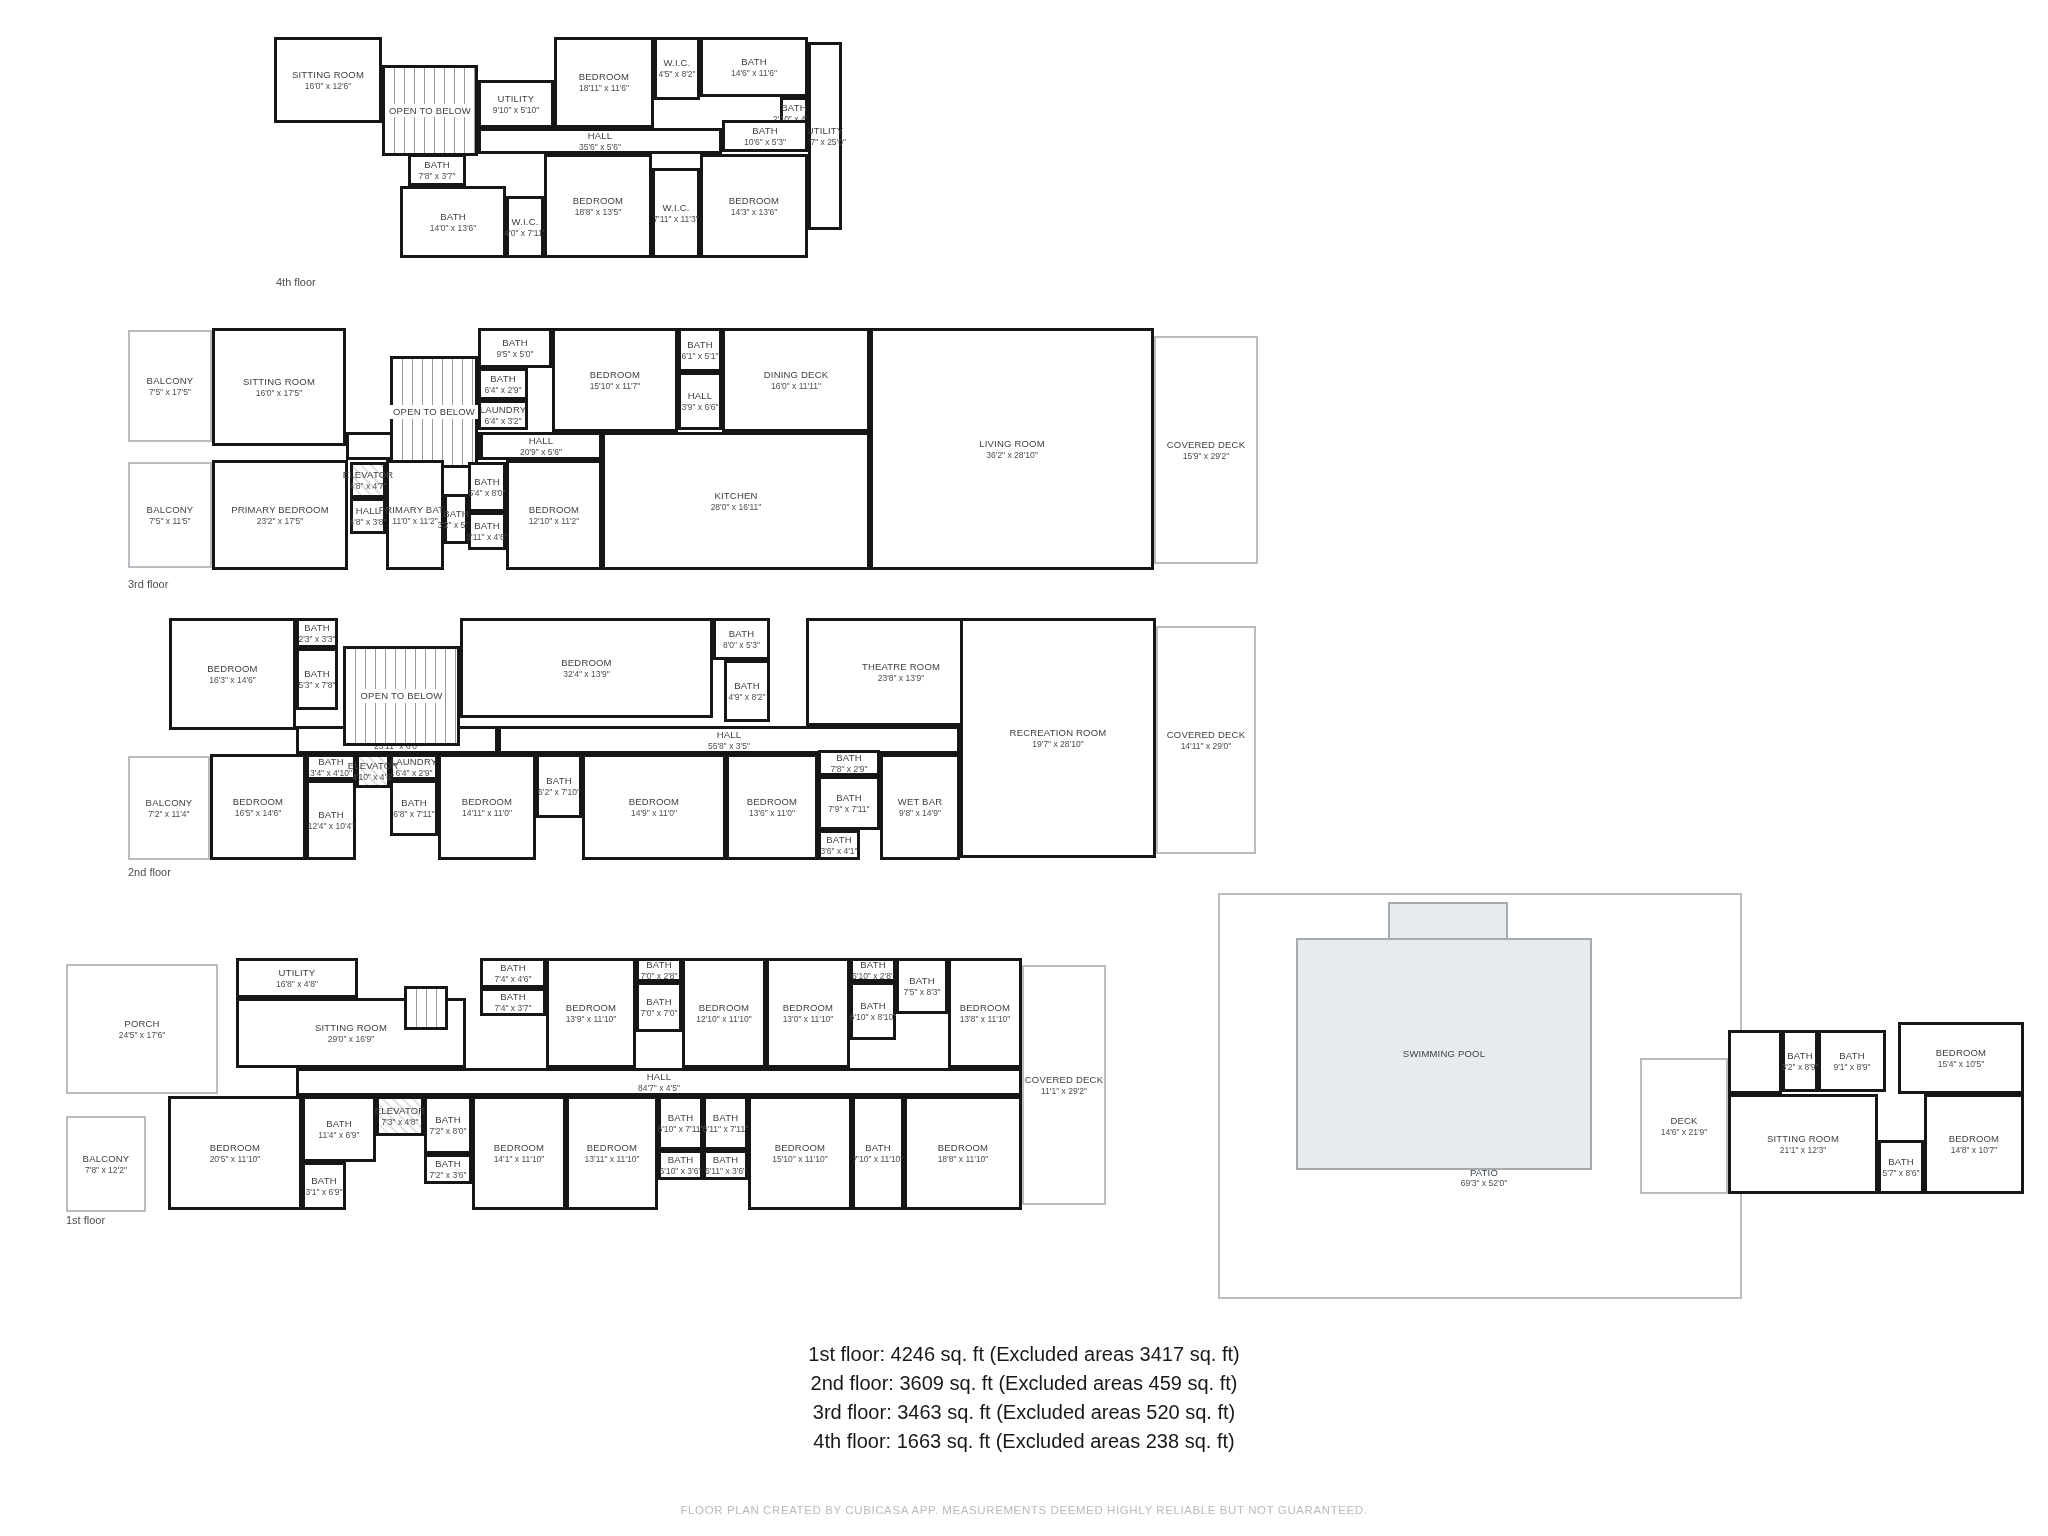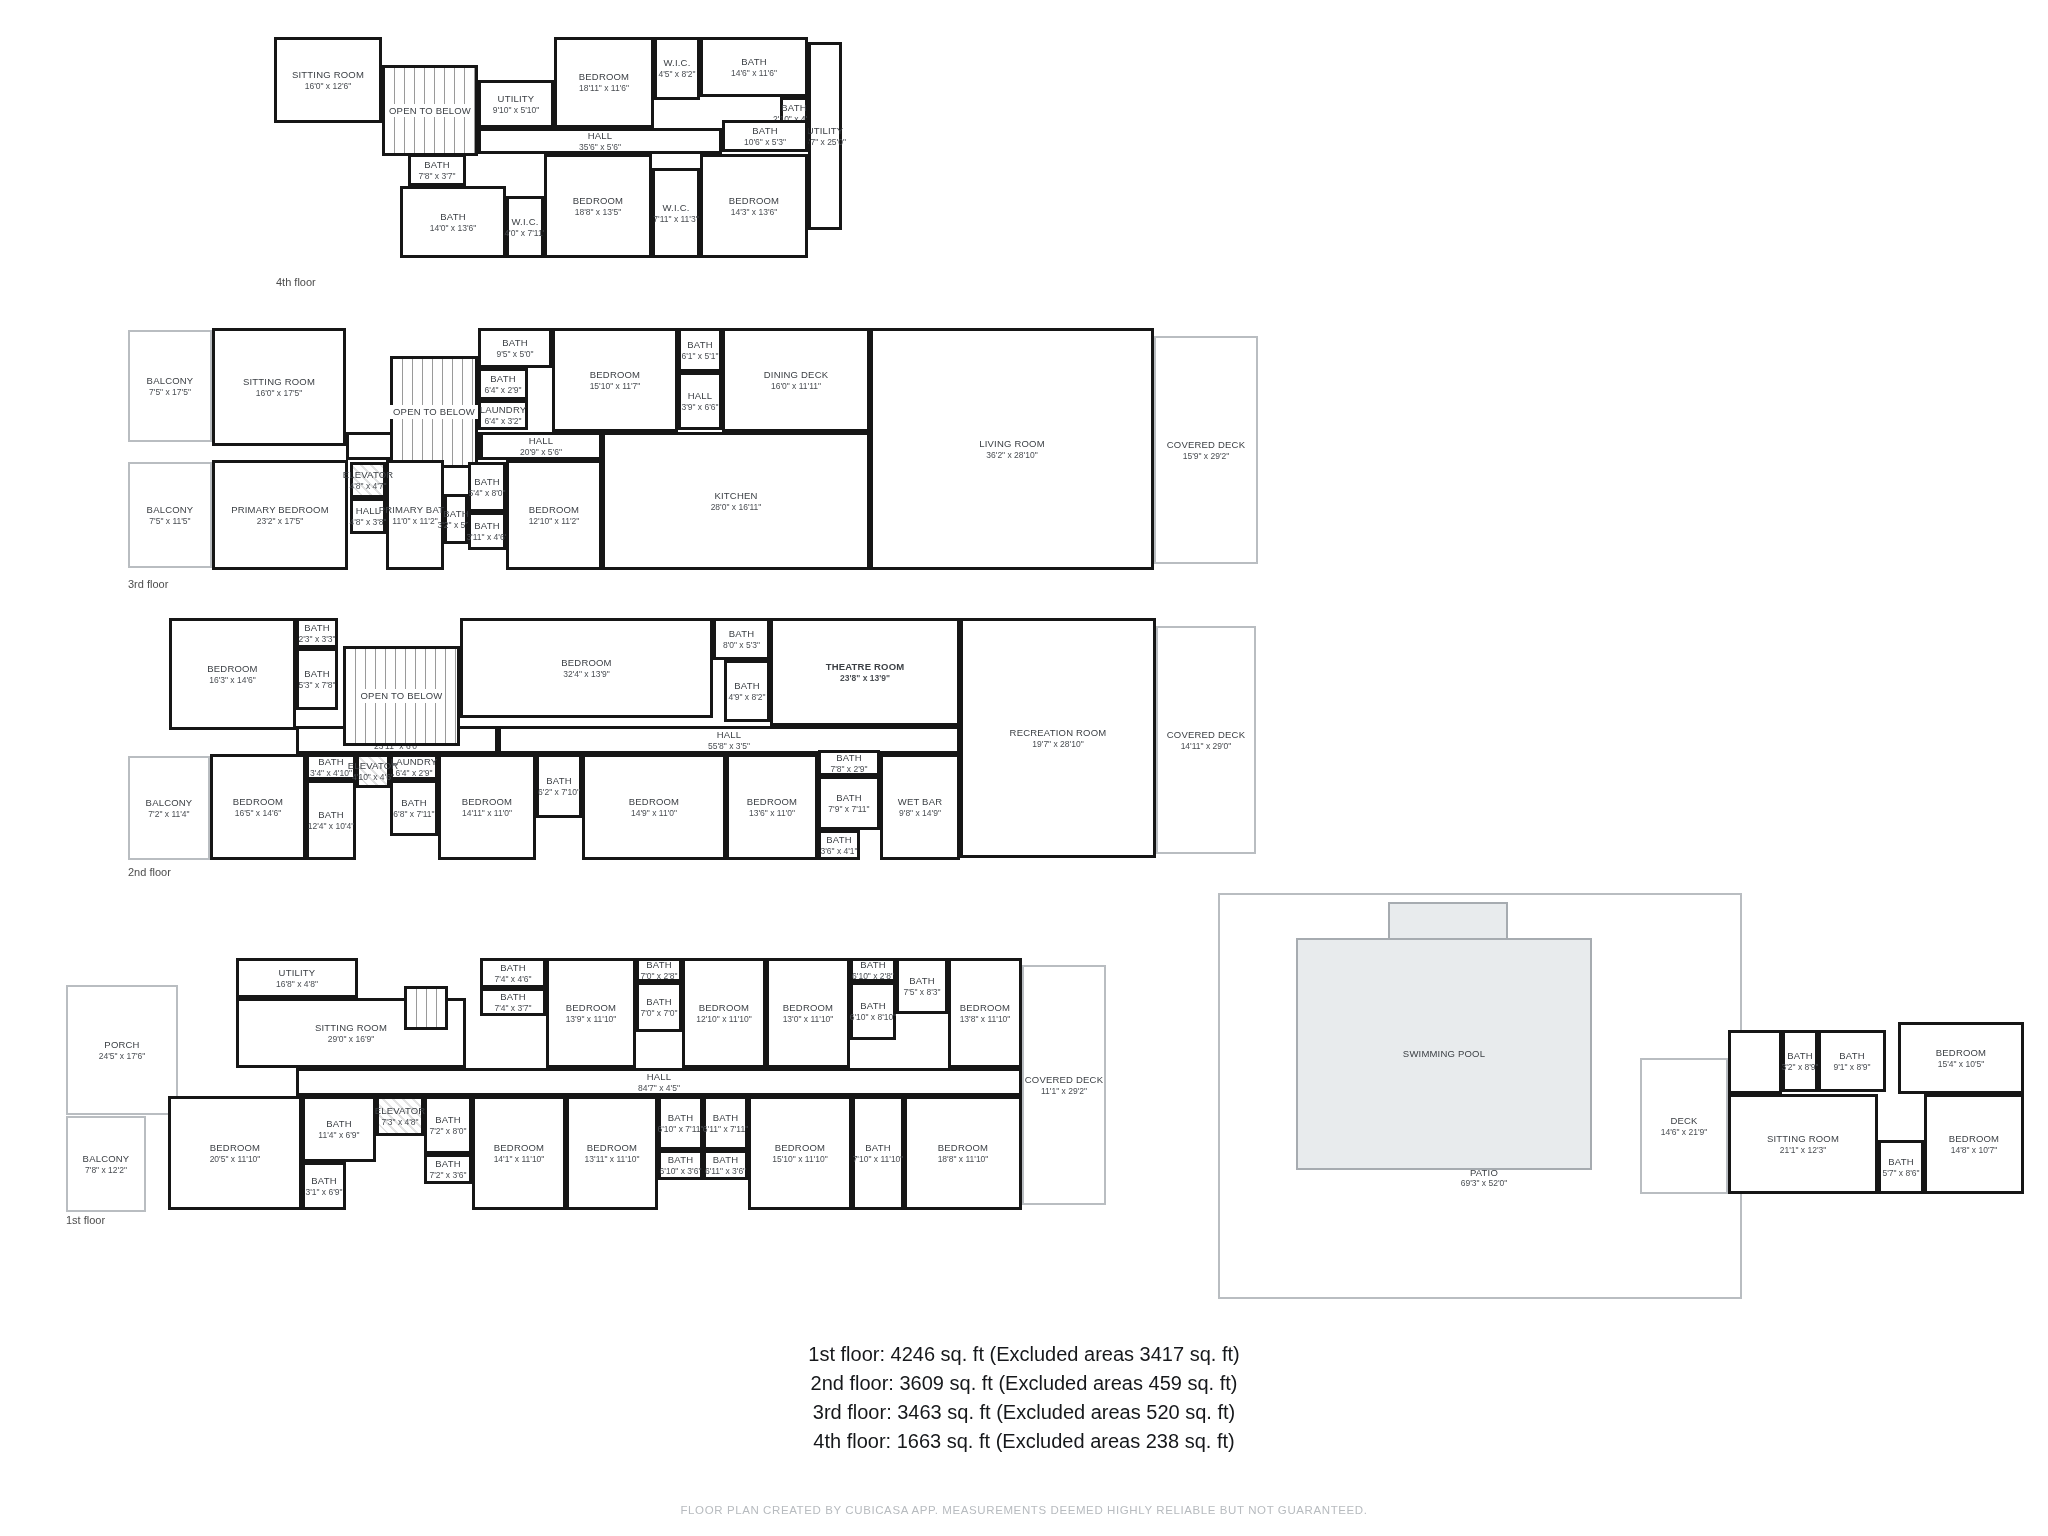--- a/index.html
+++ b/index.html
@@ -311,21 +311,21 @@
         <div class="nm">BATH</div>
         <div class="dm">8'0" x 5'3"</div>
       </div>
     </div>
     <div class="unit room" style="left: 724px; top: 660px; width: 46px; height: 62px;">
       <div class="lab">
         <div class="nm">BATH</div>
         <div class="dm">4'9" x 8'2"</div>
       </div>
     </div>
-    <div class="unit room" style="left: 770px; top: 618px; width: 190px; height: 108px; font-weight: bold;">
+    <div class="unit room" style="left: 806px; top: 618px; width: 190px; height: 108px;">
       <div class="lab">
         <div class="nm">THEATRE ROOM</div>
         <div class="dm">23'8" x 13'9"</div>
       </div>
     </div>
     <div class="unit room" style="left: 960px; top: 618px; width: 196px; height: 240px;">
       <div class="lab">
         <div class="nm">RECREATION ROOM</div>
         <div class="dm">19'7" x 28'10"</div>
       </div>
@@ -438,21 +438,21 @@
         <div class="dm">9'8" x 14'9"</div>
       </div>
     </div>
     <div class="floor-label" style="left: 128px; top: 866px;">2nd floor</div>
     <div class="unit room" style="left: 236px; top: 958px; width: 122px; height: 40px;">
       <div class="lab">
         <div class="nm">UTILITY</div>
         <div class="dm">16'8" x 4'8"</div>
       </div>
     </div>
-    <div class="unit outdoor" style="left: 66px; top: 985px; width: 112px; height: 130px;">
+    <div class="unit outdoor" style="left: 66px; top: 964px; width: 152px; height: 130px;">
       <div class="lab">
         <div class="nm">PORCH</div>
         <div class="dm">24'5" x 17'6"</div>
       </div>
     </div>
     <div class="unit outdoor" style="left: 66px; top: 1116px; width: 80px; height: 96px;">
       <div class="lab">
         <div class="nm">BALCONY</div>
         <div class="dm">7'8" x 12'2"</div>
       </div>

